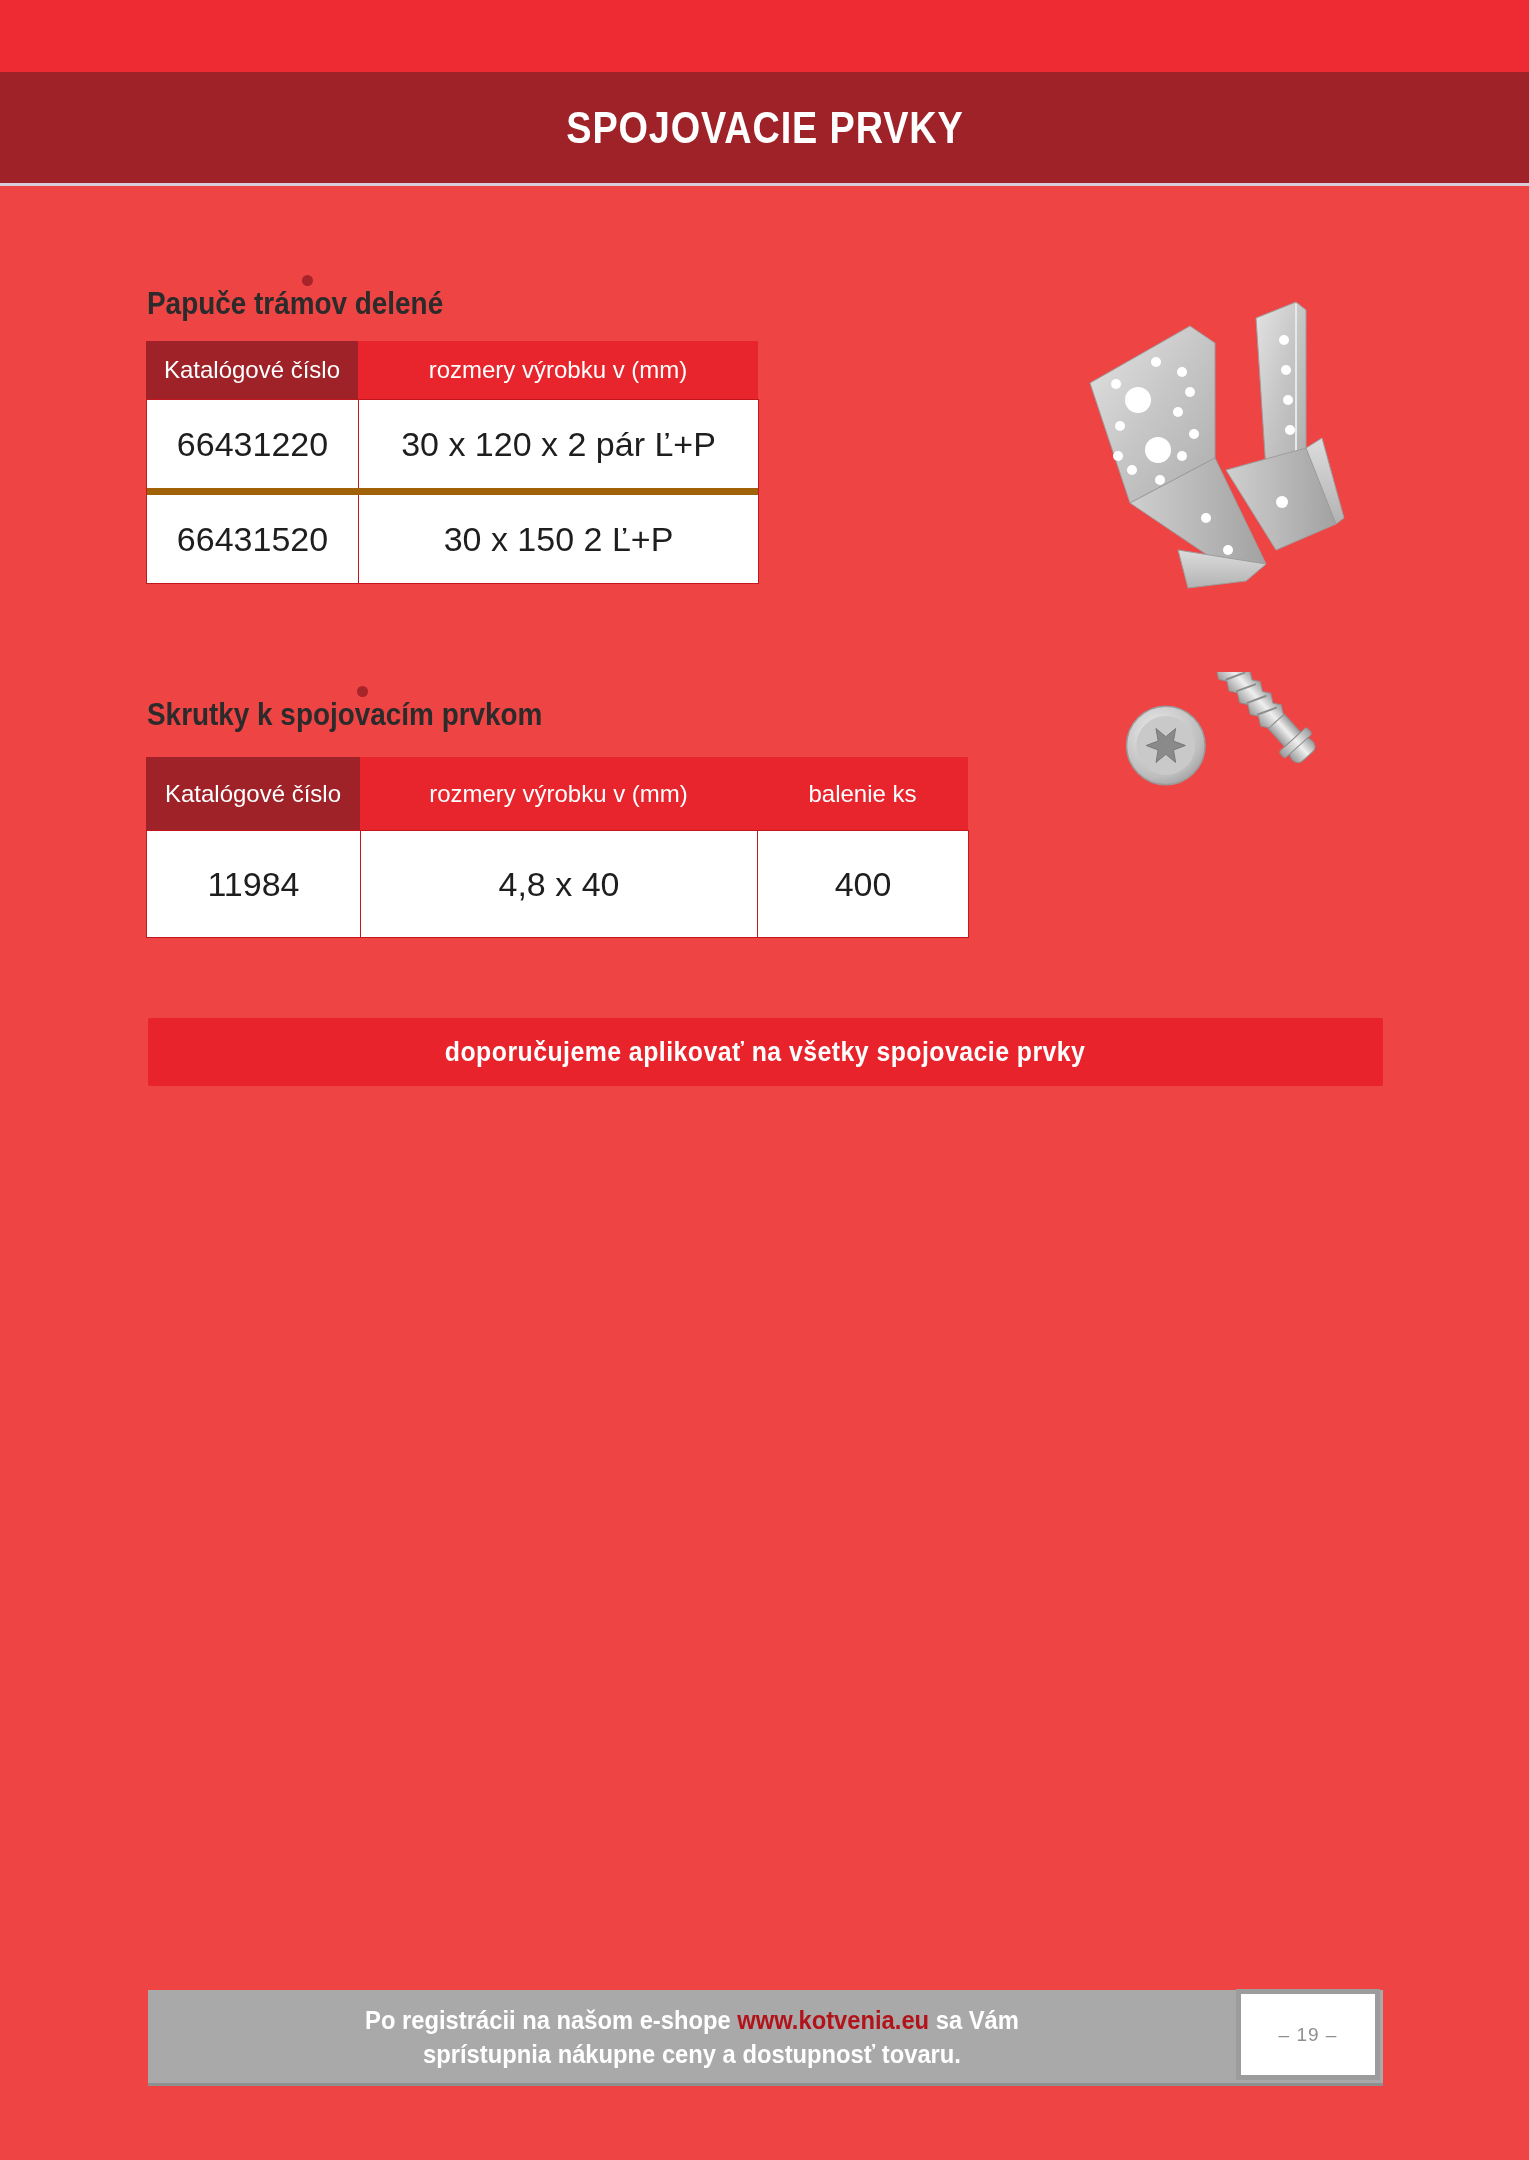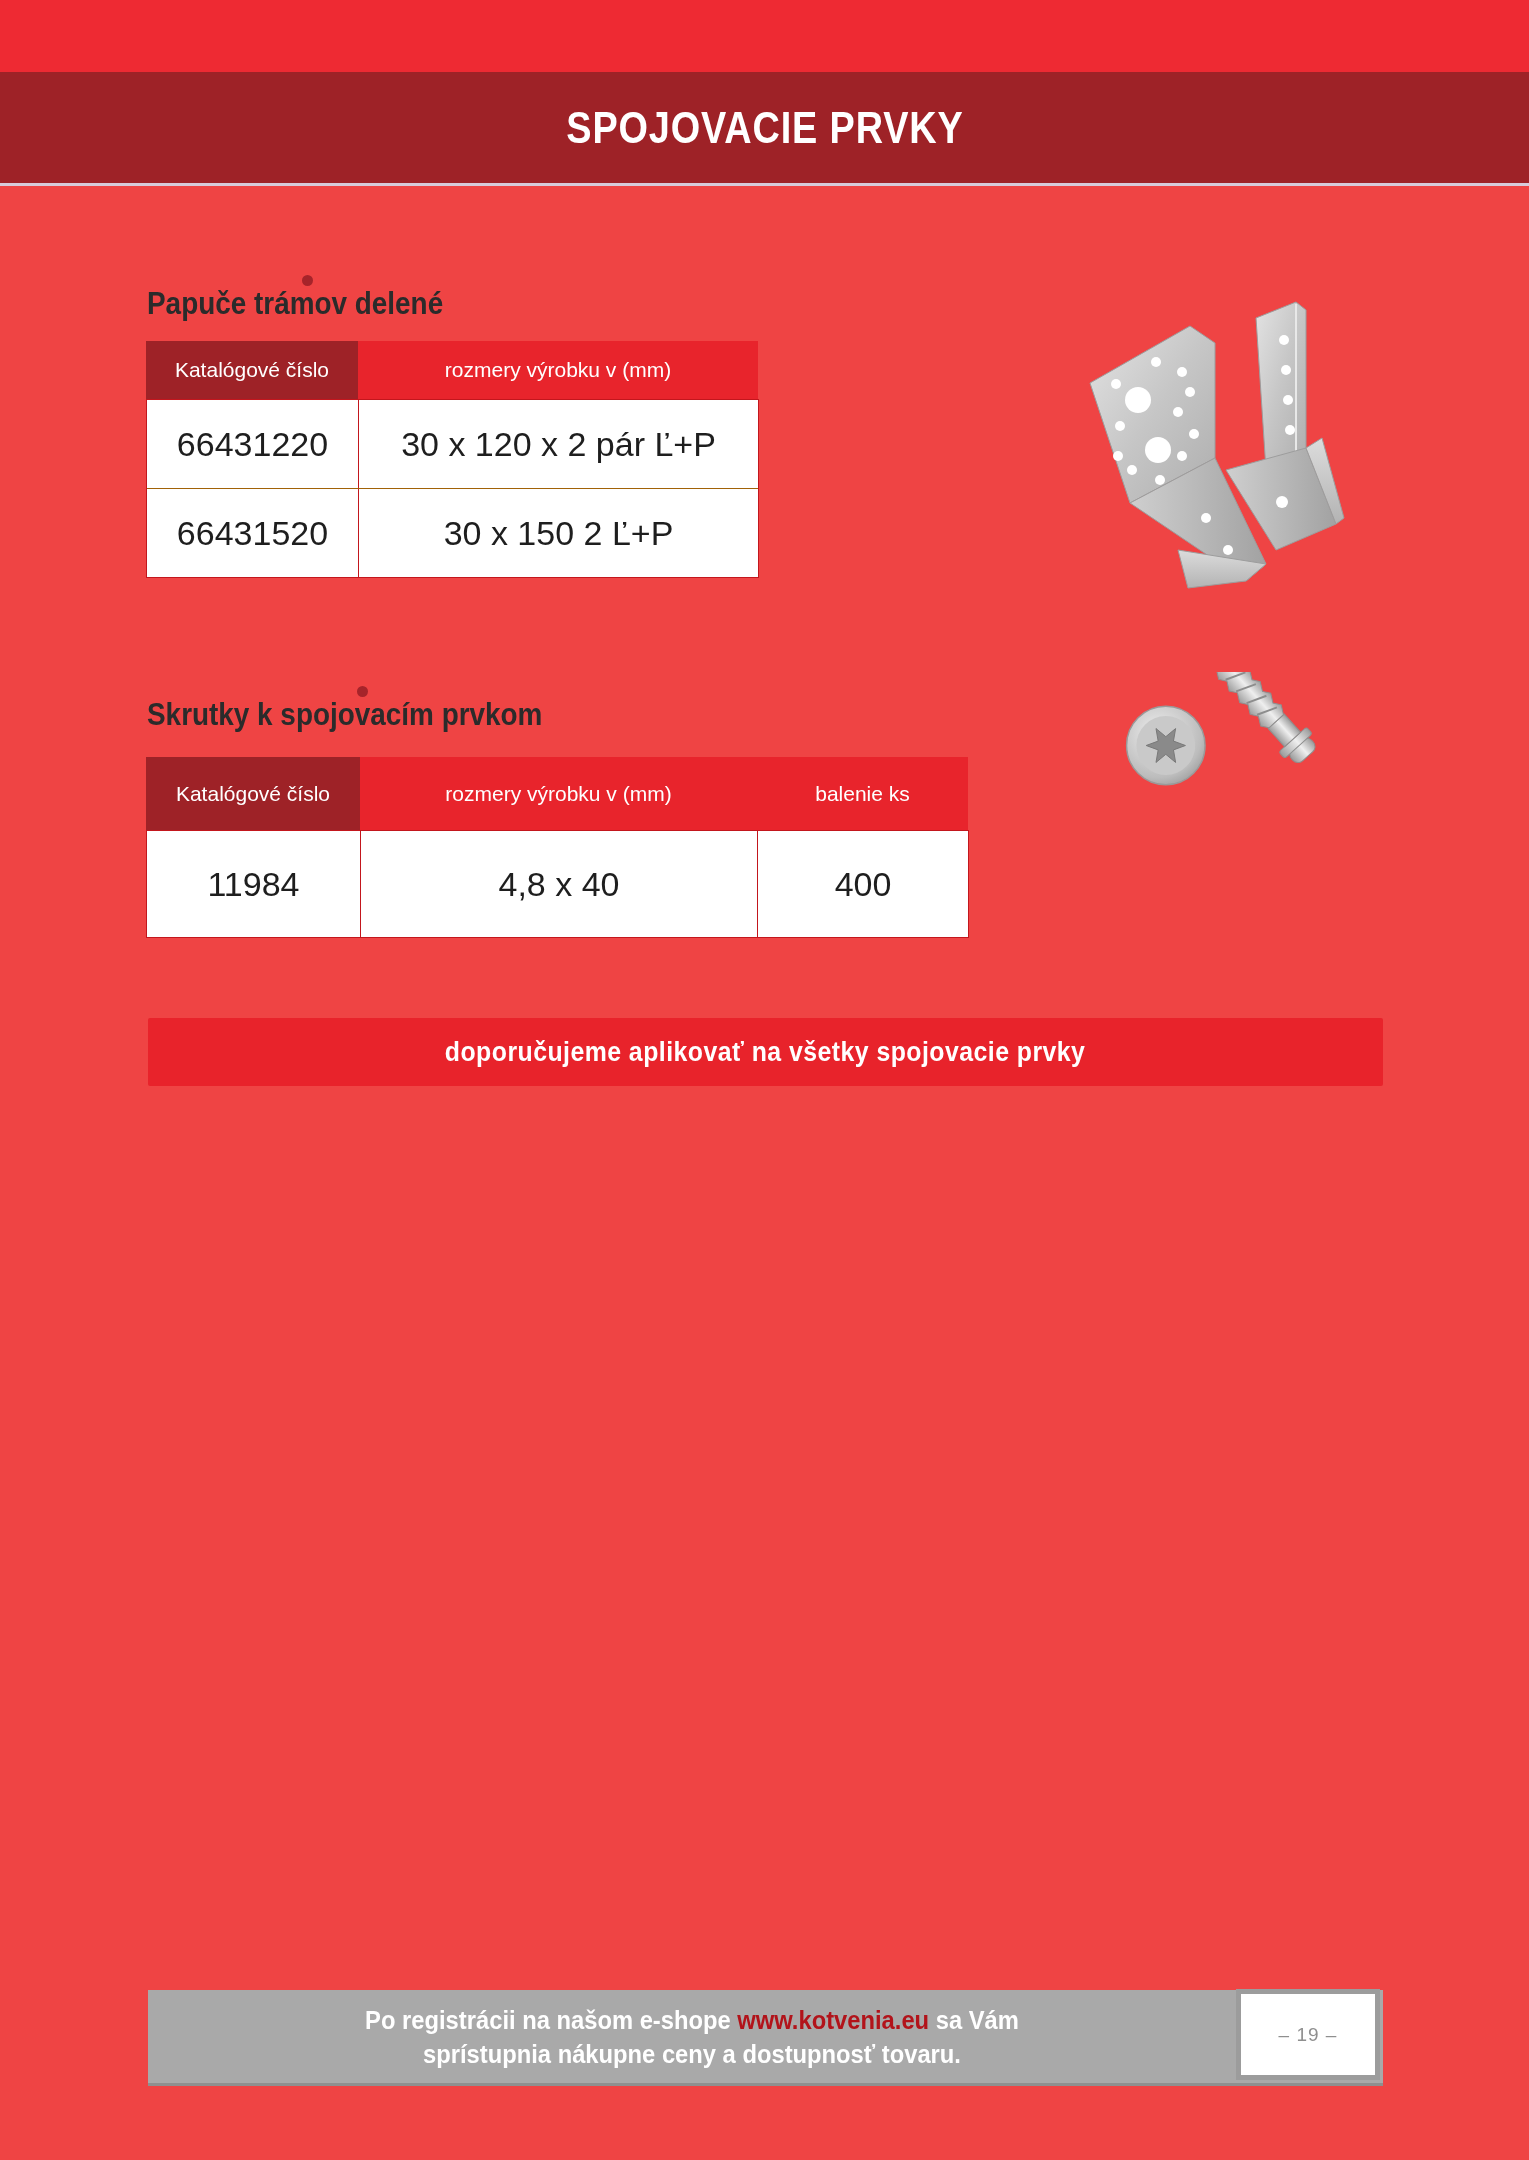--- a/index.html
+++ b/index.html
@@ -22,27 +22,27 @@
   .bullet{width:11px;height:11px;border-radius:50%;background:#a6242a;margin-right:9px;flex:none;}
   .sec-title{
     color:#2b2b2b;font-size:31px;font-weight:600;white-space:nowrap;
     display:inline-block;transform:scaleX(.9);transform-origin:left center;
   }
   
   .tbl{position:absolute;}
   .thead{display:flex;}
   .th{
     display:flex;align-items:center;justify-content:center;
-    color:#ffffff;font-size:21px;box-sizing:border-box;
+    color:#ffffff;font-size:24px;box-sizing:border-box;
   }
   .th.dark{background:#9e2227;}
   .th.bright{background:#e8242c;}
   .tbody{border:1px solid #c3161d;box-sizing:border-box;background:#ffffff;}
   .trow{display:flex;}
-  .trow + .trow{border-top:1px solid #a16207;}
+  .trow + .trow{border-top:7px solid #a16207;}
   .td{
     display:flex;align-items:center;justify-content:center;
     color:#1e1e1e;font-size:34px;box-sizing:border-box;background:#ffffff;
   }
   .td + .td{border-left:1px solid #c3161d;}
   .t1 .th{height:58px;}
   .t1 .td{height:88px;}
   .t1 .c1{width:212px;flex:none;}
   .t1 .c2{width:400px;flex:none;}
   .t1 .tbody .c1{width:211px;}

